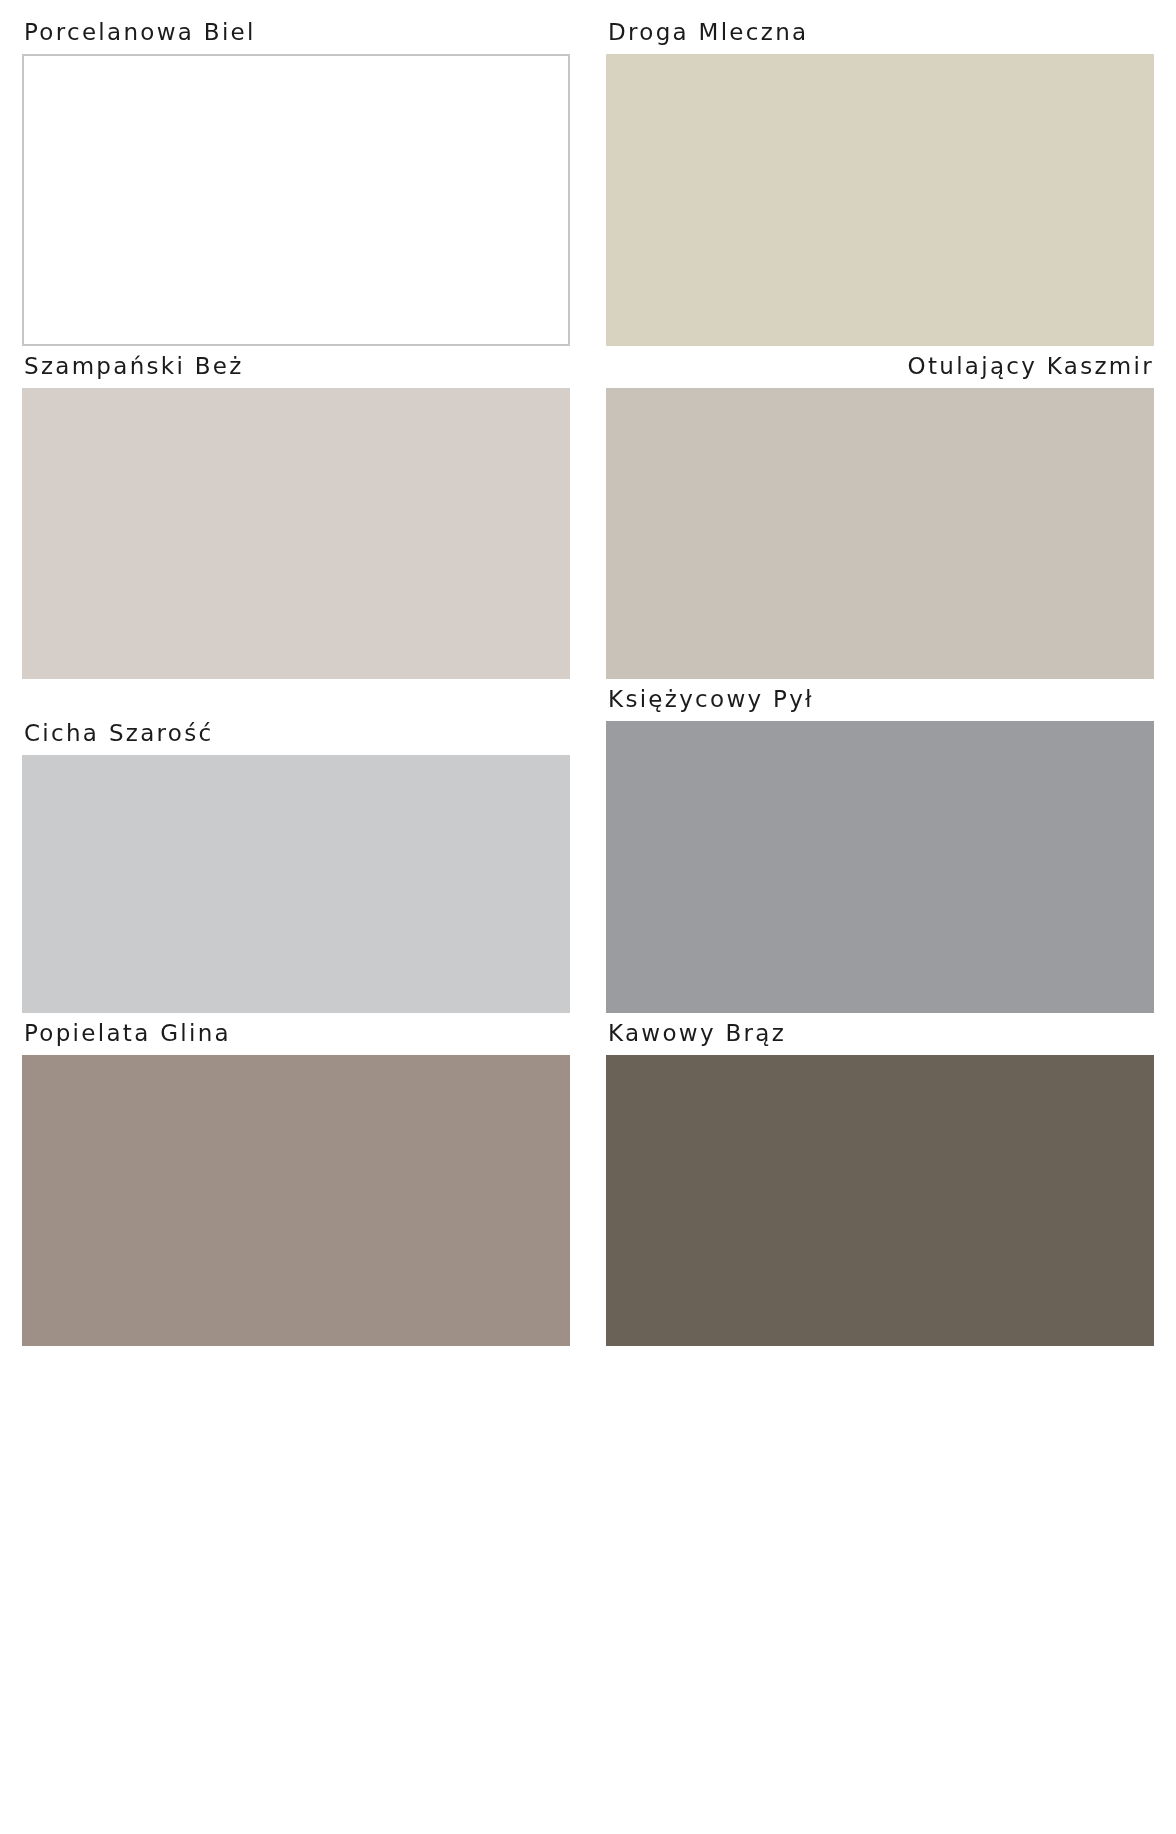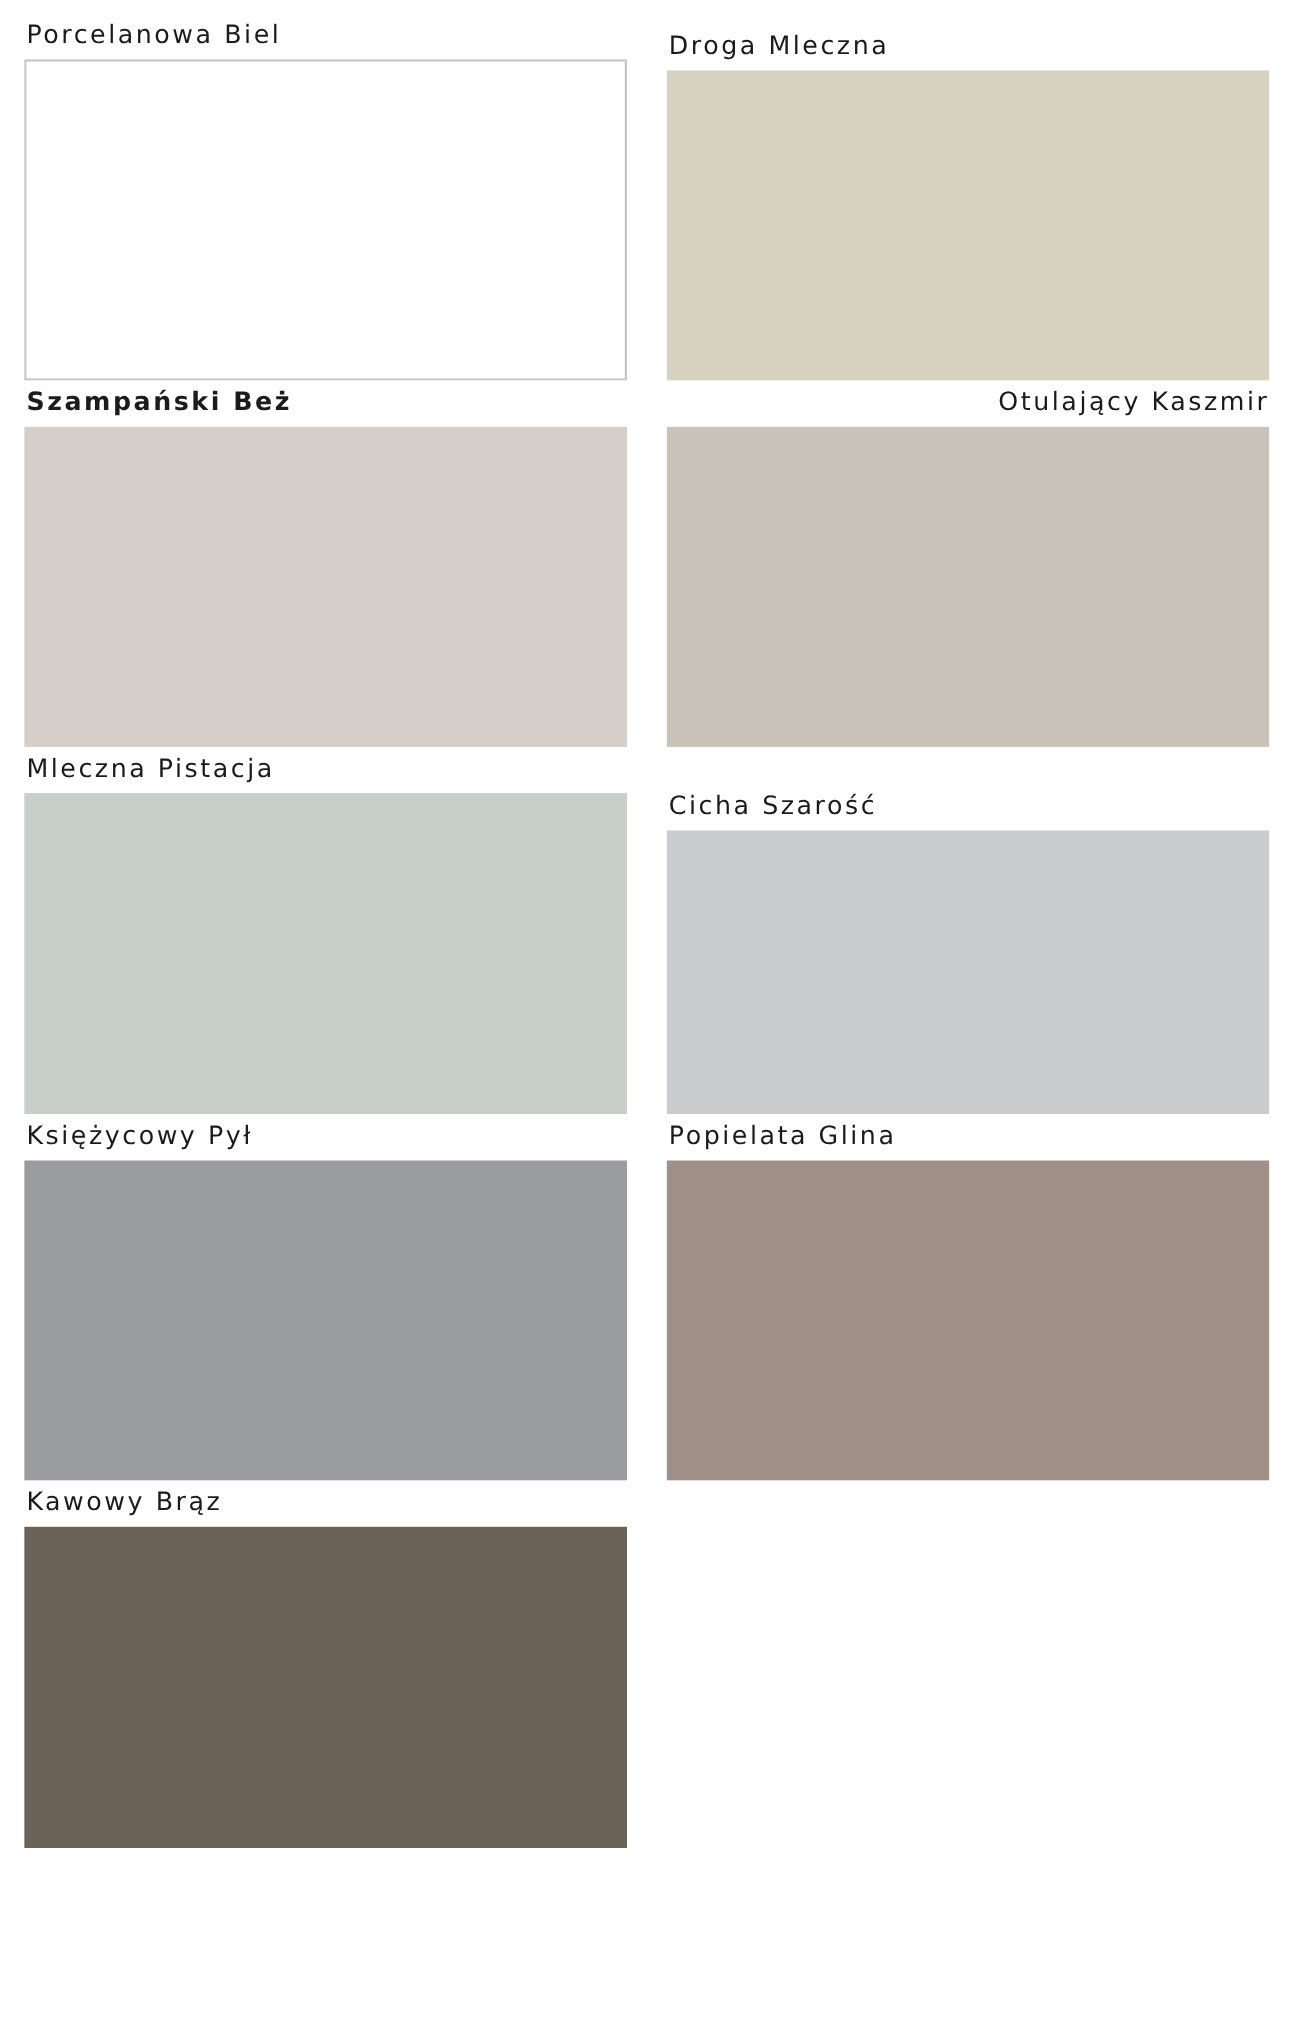--- a/index.html
+++ b/index.html
@@ -61,34 +61,30 @@
 </style>
 </head>
 <body style="background: rgb(255, 255, 255);">
 
 <div class="palette" style="background: rgb(255, 255, 255);">
     <div class="swatch-cell">
       <div class="swatch-label" style="color: rgb(27, 27, 27);">Porcelanowa Biel</div>
       <div class="swatch-chip bordered" style="background: rgb(255, 255, 255); border-color: rgb(198, 198, 198);"></div>
     </div>
     <div class="swatch-cell">
-      <div class="swatch-label" style="color: rgb(27, 27, 27); margin-top: 10px;">Droga Mleczna</div>
+      <div class="swatch-label" style="color: rgb(27, 27, 27);">Droga Mleczna</div>
       <div class="swatch-chip" style="background: rgb(216, 210, 192);"></div>
     </div>
     <div class="swatch-cell">
-      <div class="swatch-label" style="color: rgb(27, 27, 27); font-weight: bold;">Szampański Beż</div>
+      <div class="swatch-label" style="color: rgb(27, 27, 27);">Szampański Beż</div>
       <div class="swatch-chip" style="background: rgb(214, 206, 201);"></div>
     </div>
     <div class="swatch-cell">
       <div class="swatch-label" style="color: rgb(27, 27, 27); text-align: right;">Otulający Kaszmir</div>
       <div class="swatch-chip" style="background: rgb(201, 194, 185);"></div>
-    </div>
-    <div class="swatch-cell">
-      <div class="swatch-label" style="color: rgb(27, 27, 27);">Mleczna Pistacja</div>
-      <div class="swatch-chip" style="background: rgb(200, 206, 200);"></div>
     </div>
     <div class="swatch-cell">
       <div class="swatch-label" style="color: rgb(27, 27, 27); margin-top: 34px;">Cicha Szarość</div>
       <div class="swatch-chip" style="background: rgb(202, 203, 204);"></div>
     </div>
     <div class="swatch-cell">
       <div class="swatch-label" style="color: rgb(27, 27, 27);">Księżycowy Pył</div>
       <div class="swatch-chip" style="background: rgb(154, 156, 159);"></div>
     </div>
     <div class="swatch-cell">

